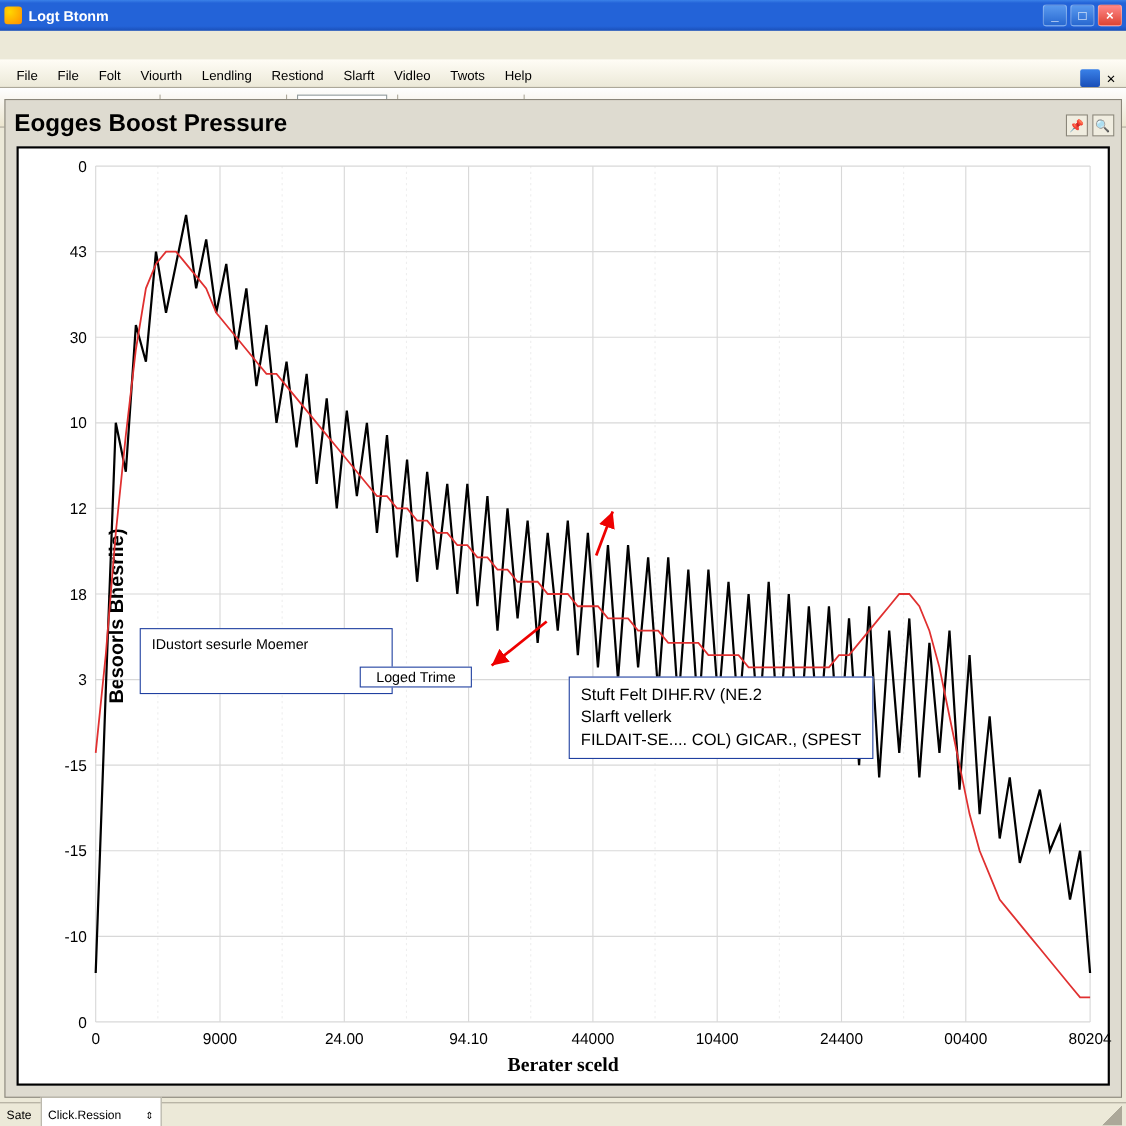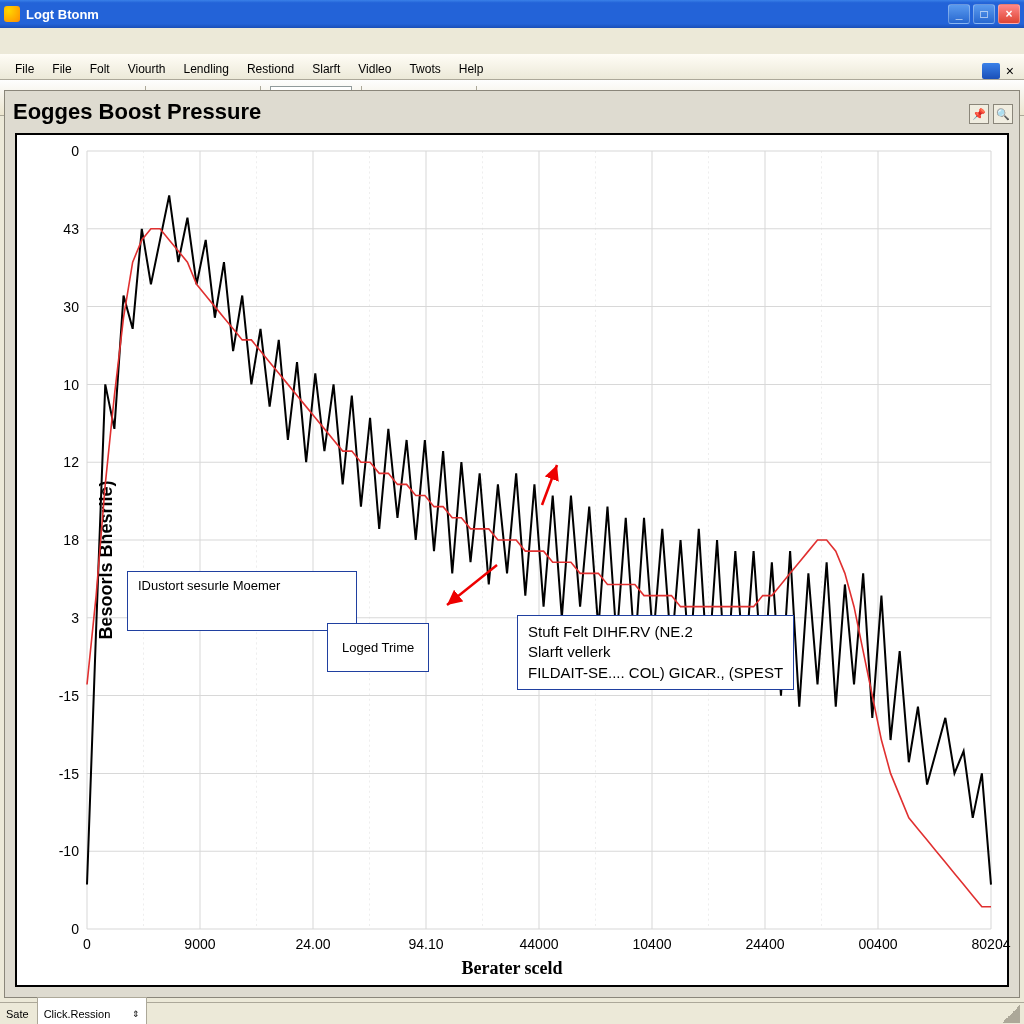--- a/index.html
+++ b/index.html
@@ -202,21 +202,21 @@
           <line x1="0" y1="760" x2="900" y2="760" stroke="#d8d8d8"></line>
           <text class="tick-text" x="-8" y="765" text-anchor="end">0</text>
           <path d="M0 716.5714285714286L9.090909090909092 466.85714285714283L18.181818181818183 228L27.272727272727273 271.4285714285714L36.36363636363637 141.1428571428571L45.45454545454545 173.71428571428567L54.54545454545455 76L63.63636363636363 130.28571428571422L72.72727272727273 86.85714285714289L81.81818181818183 43.428571428571445L90.9090909090909 108.57142857142856L100 65.14285714285711L109.0909090909091 130.28571428571422L118.18181818181819 86.85714285714289L127.27272727272727 162.8571428571429L136.36363636363637 108.57142857142856L145.45454545454547 195.42857142857144L154.5454545454545 141.1428571428571L163.63636363636365 228L172.72727272727272 173.71428571428567L181.8181818181818 249.71428571428578L190.90909090909088 184.57142857142856L200 282.2857142857143L209.0909090909091 206.28571428571433L218.1818181818182 304L227.27272727272728 217.1428571428571L236.36363636363637 293.1428571428571L245.45454545454544 228L254.54545454545453 325.7142857142857L263.6363636363636 238.8571428571429L272.72727272727275 347.42857142857144L281.8181818181818 260.57142857142856L290.90909090909093 369.14285714285717L299.99999999999994 271.4285714285714L309.090909090909 358.2857142857143L318.18181818181824 282.2857142857143L327.2727272727273 380L336.3636363636364 282.2857142857143L345.45454545454544 390.85714285714283L354.5454545454545 293.1428571428571L363.6363636363636 412.57142857142856L372.72727272727275 304L381.81818181818176 401.7142857142857L390.909090909091 314.85714285714283L400 423.42857142857144L409.09090909090907 325.7142857142857L418.1818181818182 412.57142857142856L427.27272727272725 314.85714285714283L436.3636363636364 434.2857142857143L445.4545454545455 325.7142857142857L454.54545454545456 445.1428571428571L463.6363636363636 336.57142857142856L472.72727272727275 456L481.8181818181818 336.57142857142856L490.9090909090909 445.1428571428571L500 347.42857142857144L509.09090909090907 466.85714285714283L518.1818181818182 347.42857142857144L527.2727272727273 477.7142857142857L536.3636363636364 358.2857142857143L545.4545454545455 488.57142857142856L554.5454545454545 358.2857142857143L563.6363636363636 477.7142857142857L572.7272727272727 369.14285714285717L581.8181818181819 488.57142857142856L590.9090909090909 380L599.9999999999999 499.42857142857144L609.0909090909091 369.14285714285717L618.181818181818 510.2857142857143L627.2727272727274 380L636.3636363636365 521.1428571428571L645.4545454545454 390.85714285714283L654.5454545454546 510.2857142857143L663.6363636363636 390.85714285714283L672.7272727272727 521.1428571428571L681.8181818181818 401.7142857142857L690.9090909090909 532L700.0000000000001 390.85714285714283L709.090909090909 542.8571428571429L718.1818181818182 412.57142857142856L727.2727272727273 521.1428571428571L736.3636363636364 401.7142857142857L745.4545454545455 542.8571428571429L754.5454545454545 423.42857142857144L763.6363636363635 521.1428571428571L772.7272727272727 412.57142857142856L781.818181818182 553.7142857142858L790.9090909090909 434.2857142857143L800 575.4285714285714L809.0909090909091 488.57142857142856L818.1818181818181 597.1428571428571L827.2727272727273 542.8571428571429L836.3636363636364 618.8571428571429L845.4545454545454 586.2857142857142L854.5454545454545 553.7142857142858L863.6363636363636 608L872.7272727272727 586.2857142857142L881.8181818181818 651.4285714285714L890.909090909091 608L900 716.5714285714286" fill="none" stroke="#000" stroke-width="2"></path>
           <path d="M0 521.1428571428571L9.090909090909092 434.2857142857143L18.181818181818183 325.7142857142857L27.272727272727273 238.8571428571429L36.36363636363637 162.8571428571429L45.45454545454545 108.57142857142856L54.54545454545455 86.85714285714289L63.63636363636363 76L72.72727272727273 76L81.81818181818183 86.85714285714289L90.9090909090909 97.71428571428567L100 108.57142857142856L109.0909090909091 130.28571428571422L118.18181818181819 141.1428571428571L127.27272727272727 152L136.36363636363637 162.8571428571429L145.45454545454547 173.71428571428567L154.5454545454545 184.57142857142856L163.63636363636365 184.57142857142856L172.72727272727272 195.42857142857144L181.8181818181818 206.28571428571433L190.90909090909088 217.1428571428571L200 228L209.0909090909091 238.8571428571429L218.1818181818182 249.71428571428578L227.27272727272728 260.57142857142856L236.36363636363637 271.4285714285714L245.45454545454544 282.2857142857143L254.54545454545453 293.1428571428571L263.6363636363636 293.1428571428571L272.72727272727275 304L281.8181818181818 304L290.90909090909093 314.85714285714283L299.99999999999994 314.85714285714283L309.090909090909 325.7142857142857L318.18181818181824 325.7142857142857L327.2727272727273 336.57142857142856L336.3636363636364 336.57142857142856L345.45454545454544 347.42857142857144L354.5454545454545 347.42857142857144L363.6363636363636 358.2857142857143L372.72727272727275 358.2857142857143L381.81818181818176 369.14285714285717L390.909090909091 369.14285714285717L400 369.14285714285717L409.09090909090907 380L418.1818181818182 380L427.27272727272725 380L436.3636363636364 390.85714285714283L445.4545454545455 390.85714285714283L454.54545454545456 390.85714285714283L463.6363636363636 401.7142857142857L472.72727272727275 401.7142857142857L481.8181818181818 401.7142857142857L490.9090909090909 412.57142857142856L500 412.57142857142856L509.09090909090907 412.57142857142856L518.1818181818182 423.42857142857144L527.2727272727273 423.42857142857144L536.3636363636364 423.42857142857144L545.4545454545455 423.42857142857144L554.5454545454545 434.2857142857143L563.6363636363636 434.2857142857143L572.7272727272727 434.2857142857143L581.8181818181819 434.2857142857143L590.9090909090909 445.1428571428571L599.9999999999999 445.1428571428571L609.0909090909091 445.1428571428571L618.181818181818 445.1428571428571L627.2727272727274 445.1428571428571L636.3636363636365 445.1428571428571L645.4545454545454 445.1428571428571L654.5454545454546 445.1428571428571L663.6363636363636 445.1428571428571L672.7272727272727 434.2857142857143L681.8181818181818 434.2857142857143L690.9090909090909 423.42857142857144L700.0000000000001 412.57142857142856L709.090909090909 401.7142857142857L718.1818181818182 390.85714285714283L727.2727272727273 380L736.3636363636364 380L745.4545454545455 390.85714285714283L754.5454545454545 412.57142857142856L763.6363636363635 445.1428571428571L772.7272727272727 488.57142857142856L781.818181818182 532L790.9090909090909 575.4285714285714L800 608L809.0909090909091 629.7142857142858L818.1818181818181 651.4285714285714L827.2727272727273 662.2857142857143L836.3636363636364 673.1428571428571L845.4545454545454 684L854.5454545454545 694.8571428571429L863.6363636363636 705.7142857142857L872.7272727272727 716.5714285714286L881.8181818181818 727.4285714285714L890.909090909091 738.2857142857143L900 738.2857142857143" fill="none" stroke="#e03030" stroke-width="1.6"></path>
         </g>
       </svg>
 
     <div class="annot-box" style="left:110px;top:400px;width:230px;height:60px;margin-top:36px;">
       <span>IDustort sesurle Moemer</span>
     </div>
-    <div class="annot-box" style="left:310px;top:488px;padding:16px 14px;">
+    <div class="annot-box" style="left:310px;top:471px;padding:1px 14px;">
       <span>Loged Trime</span>
     </div>
     <svg style="position:absolute;left:420px;top:320px;width:150px;height:160px;pointer-events:none">
       <defs>
           <marker id="ah" markerWidth="8" markerHeight="8" refX="6" refY="3" orient="auto">
             <path d="M0 0L6 3L0 6z" fill="#e00"></path>
           </marker>
         </defs>
       <path d="M105 50 L120 10" stroke="#e00" stroke-width="2.5" marker-end="url(#ah)"></path>
       <path d="M60 110 L10 150" stroke="#e00" stroke-width="2.5" marker-end="url(#ah)"></path>

